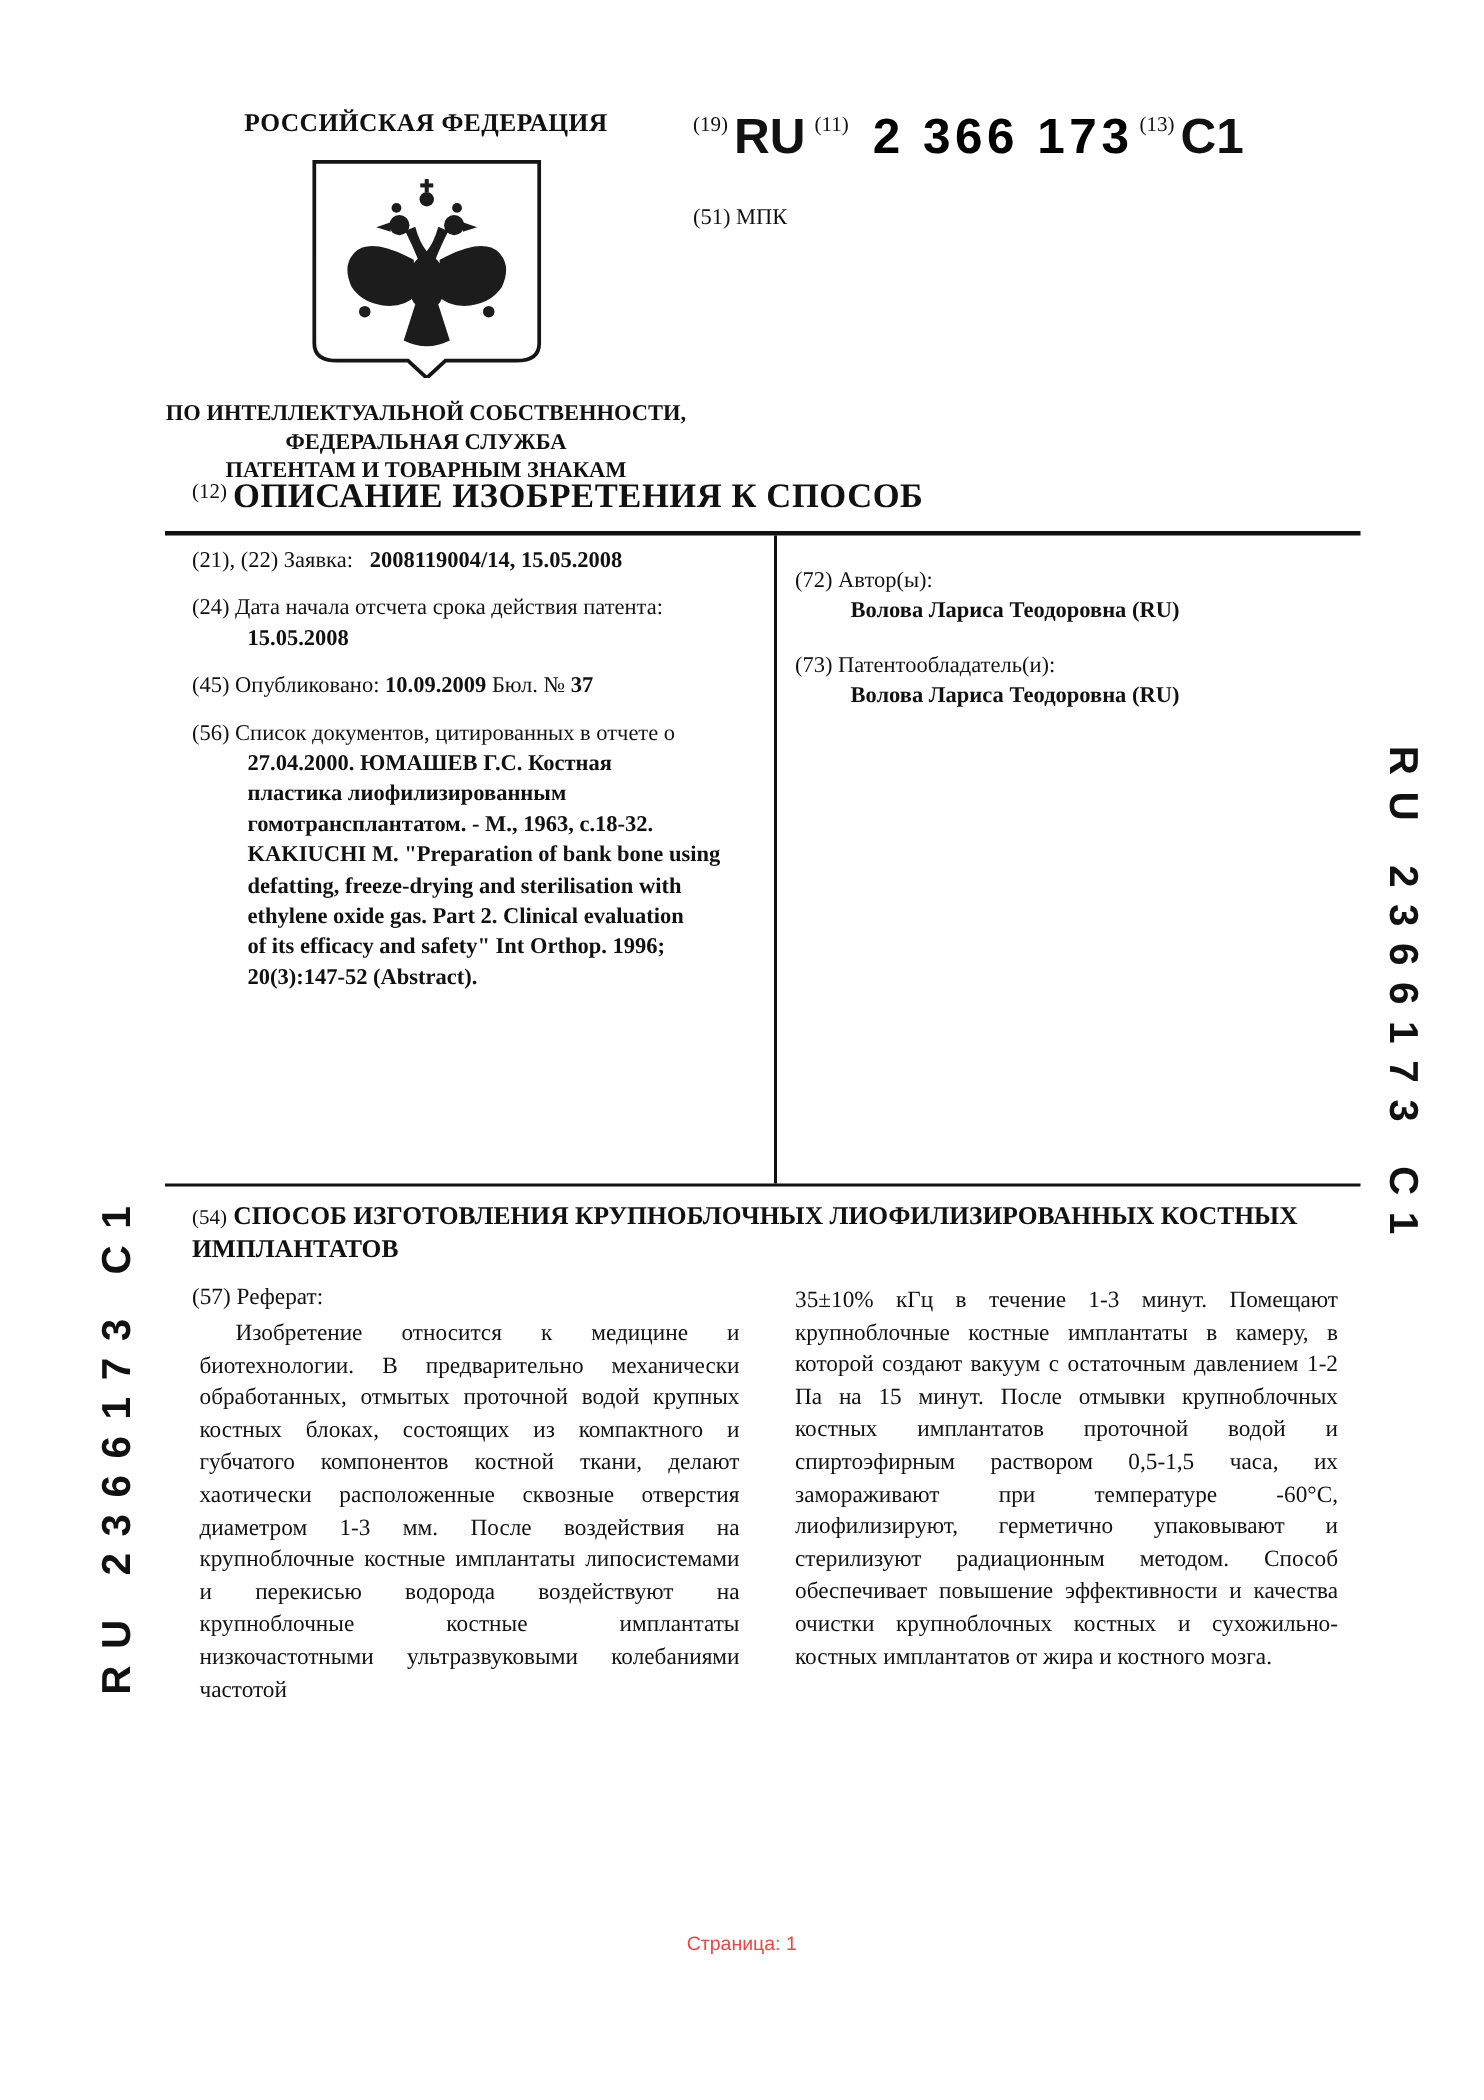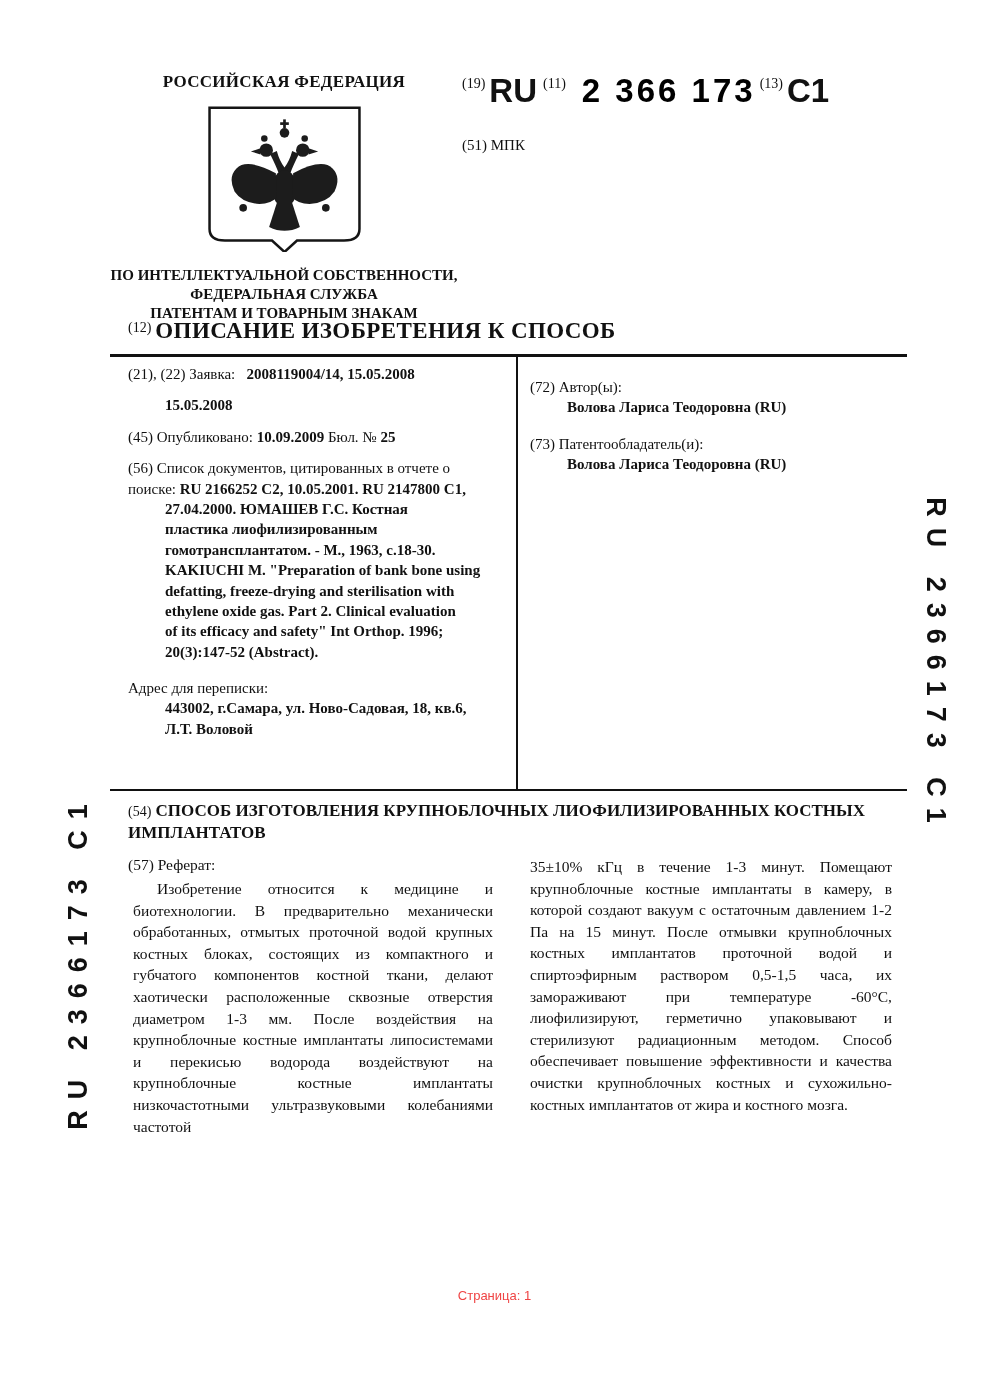--- a/index.html
+++ b/index.html
@@ -117,47 +117,39 @@
   <div class="abs rule-top"></div>
   <div class="abs vdiv"></div>
   <div class="abs rule-mid"></div>
 
   <div class="abs bib bib-left">
     <div class="fld">
       <span>(21), (22) Заявка:</span>&nbsp;&nbsp;
       <span class="b">2008119004/14, 15.05.2008</span>
     </div>
     <div class="fld">
+      <div>(24) Дата начала отсчета срока действия патента:</div>
       <div class="b ind">15.05.2008</div>
     </div>
     <div class="fld">
       <span>(45) Опубликовано:</span>
       <span class="b">10.09.2009</span>
       <span>Бюл. №</span>
-      <span class="b">25</span>
+      <span class="b">37</span>
     </div>
     <div class="fld">
       <div>(56) Список документов, цитированных в отчете о</div>
-      <div>
-        <span>поиске:</span>
-        <span class="b">RU 2166252 C2, 10.05.2001. RU 2147800 C1,</span>
-      </div>
       <div class="b ind">27.04.2000. ЮМАШЕВ Г.С. Костная</div>
       <div class="b ind">пластика лиофилизированным</div>
-      <div class="b ind">гомотрансплантатом. - М., 1963, с.18-30.</div>
+      <div class="b ind">гомотрансплантатом. - М., 1963, с.18-32.</div>
       <div class="b ind">KAKIUCHI M. "Preparation of bank bone using</div>
       <div class="b ind">defatting, freeze-drying and sterilisation with</div>
       <div class="b ind">ethylene oxide gas. Part 2. Clinical evaluation</div>
       <div class="b ind">of its efficacy and safety" Int Orthop. 1996;</div>
       <div class="b ind">20(3):147-52 (Abstract).</div>
-    </div>
-    <div class="fld" style="margin-top:16px;">
-      <div>Адрес для переписки:</div>
-      <div class="b ind">443002, г.Самара, ул. Ново-Садовая, 18, кв.6,</div>
-      <div class="b ind">Л.Т. Воловой</div>
     </div>
   </div>
 
   <div class="abs bib bib-right">
     <div class="fld" style="margin-bottom:16px;margin-top:13px;">
       <div>(72) Автор(ы):</div>
       <div class="b ind">Волова Лариса Теодоровна (RU)</div>
     </div>
     <div class="fld">
       <div>(73) Патентообладатель(и):</div>

